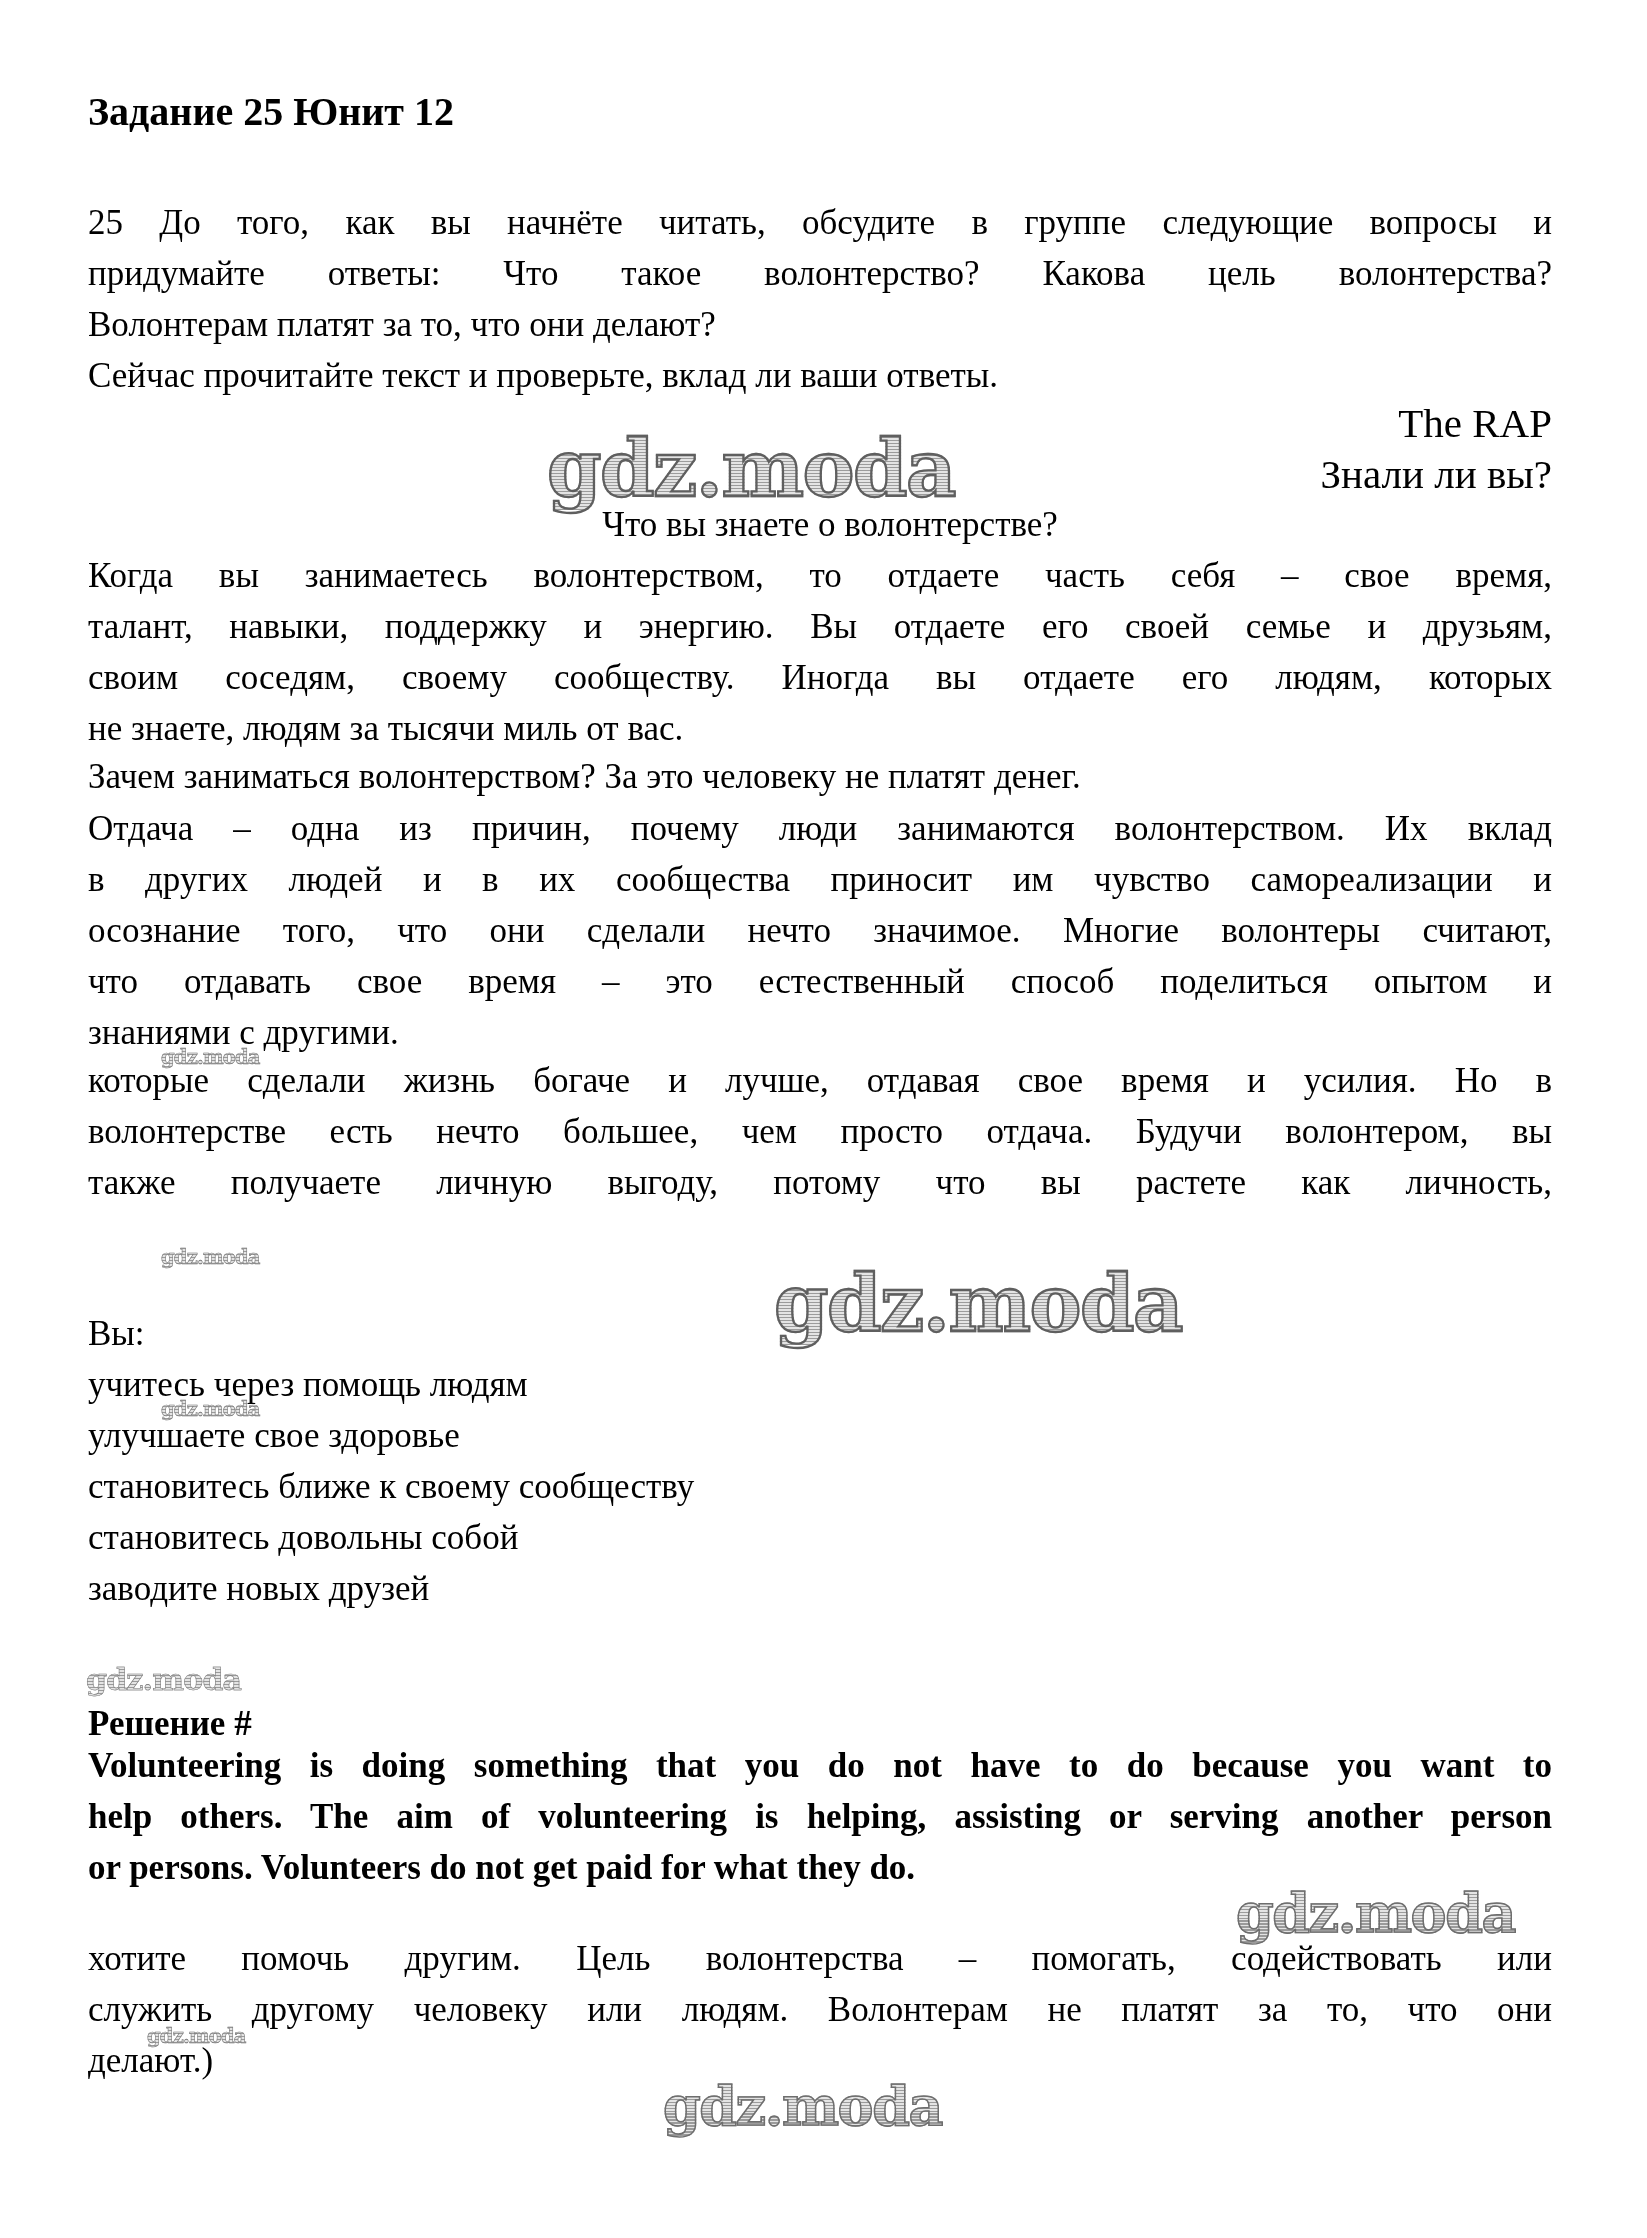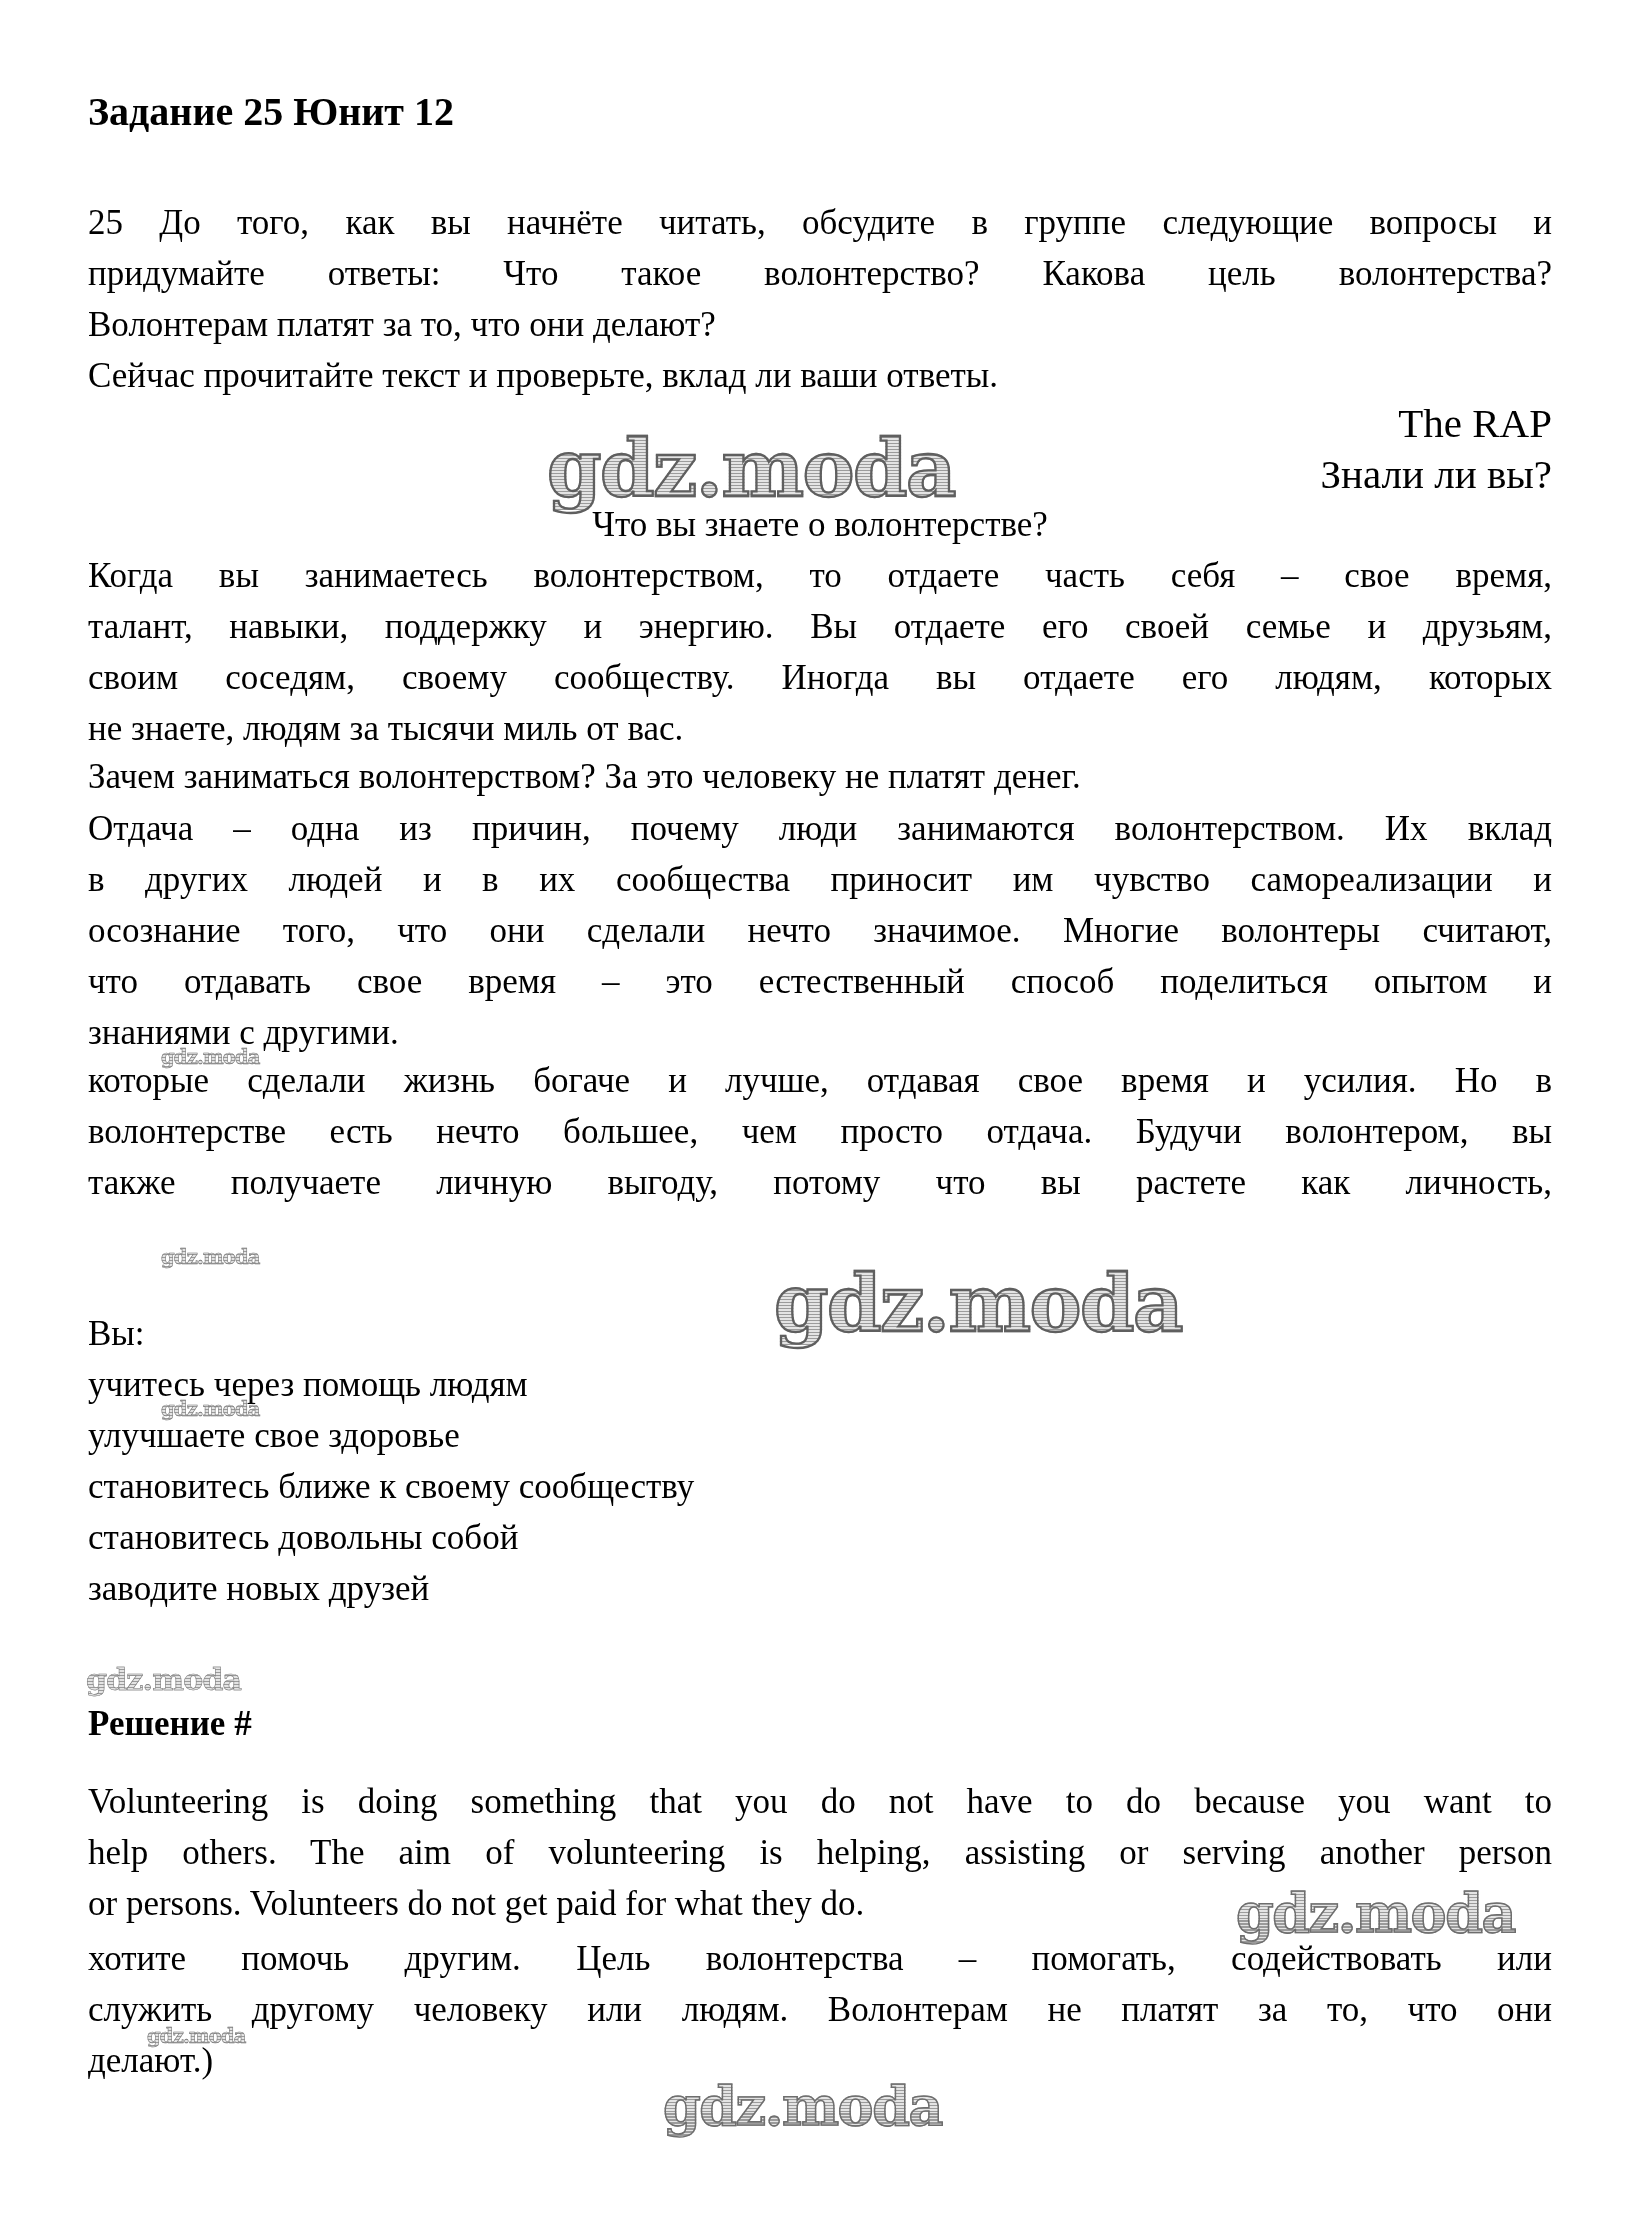--- a/index.html
+++ b/index.html
@@ -52,21 +52,21 @@
     .right {
       position: absolute;
       right: 0;
       font-size: 41px;
       line-height: 51px;
       text-align: left;
       white-space: nowrap;
     }
     .center {
       position: absolute;
-      left: 0;
+      left: 10px;
       width: 1464px;
       font-size: 35px;
       line-height: 51px;
       text-align: center;
       white-space: nowrap;
     }
     .bold {
       font-weight: bold;
     }
     .watermark {
@@ -148,21 +148,21 @@
     <span class="line">улучшаете свое здоровье</span>
     <span class="line">становитесь ближе к своему сообществу</span>
     <span class="line">становитесь довольны собой</span>
     <span class="line">заводите новых друзей</span>
   </div>
 
   <div class="block bold" style="top:1698px;">
     <span class="line">Решение #</span>
   </div>
 
-  <div class="block" style="top:1776px;">
+  <div class="block" style="top:1740px;font-weight:bold;">
     <span class="jline">Volunteering is doing something that you do not have to do because you want to</span>
     <span class="jline">help others. The aim of volunteering is helping, assisting or serving another person</span>
     <span class="line">or persons. Volunteers do not get paid for what they do.</span>
   </div>
 
   <div class="block" style="top:1933px;">
     <span class="jline">хотите помочь другим. Цель волонтерства – помогать, содействовать или</span>
     <span class="jline">служить другому человеку или людям. Волонтерам не платят за то, что они</span>
     <span class="line">делают.)</span>
   </div>

